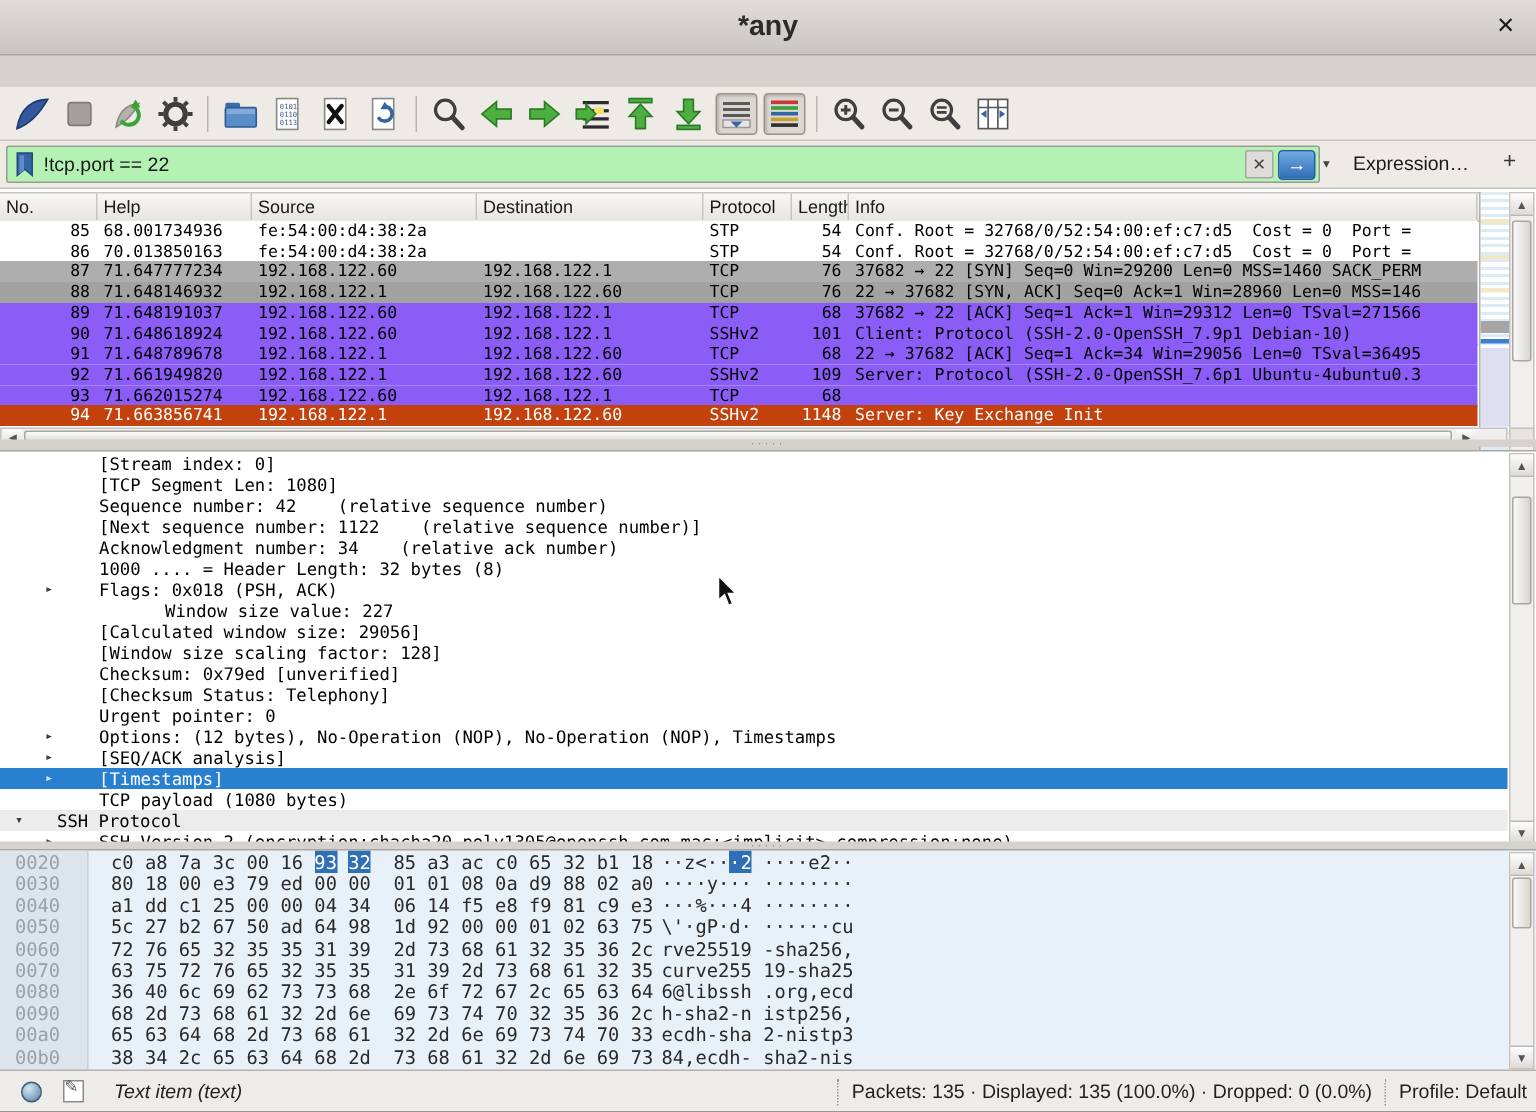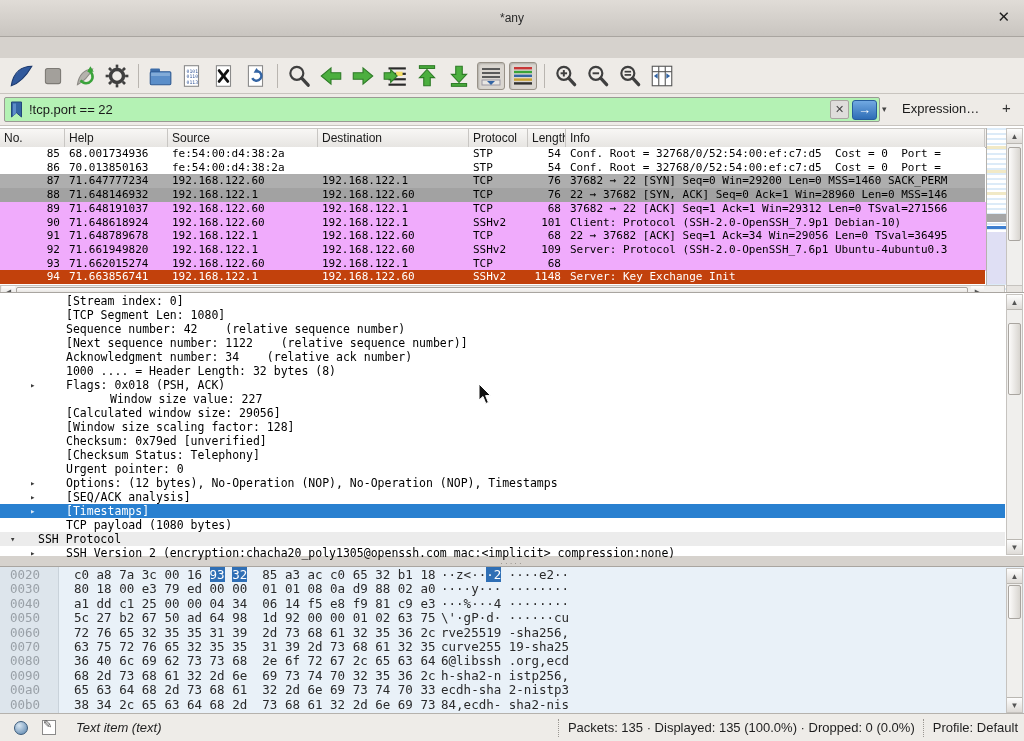--- a/index.html
+++ b/index.html
@@ -2,21 +2,21 @@
 <html><head>
 <meta charset="utf-8">
 <style>
   html,body{margin:0;padding:0;background:#555;}
   #win{position:relative;width:1024px;height:741px;background:#d6d2cd;border:0;overflow:hidden;
        font-family:"Liberation Sans","DejaVu Sans",sans-serif;box-sizing:border-box;}
   
   .titlebar{position:absolute;left:0;top:0;width:1024px;height:36px;
     background:linear-gradient(#e0dcd7,#c9c5c0);border-bottom:1px solid #a9a5a0;
     display:flex;align-items:center;justify-content:center;}
-  .title-text{font-size:12px;color:#2b2b2b;font-weight:400;}
+  .title-text{font-size:19px;color:#2b2b2b;font-weight:700;}
   .close-btn{position:absolute;right:14px;top:8px;font-size:15px;color:#1c1c1c;cursor:default;}
   
   .menubar{position:absolute;left:0;top:37px;width:1024px;height:21px;background:#eeebe7;
     display:flex;align-items:center;padding-left:4px;box-sizing:border-box;}
   .menu-item{display:inline-block;padding:2px 9px;font-size:13px;color:#1a1a1a;}
   .menu-item::first-letter{text-decoration:underline;}
   
   .toolbar{position:absolute;left:0;top:58px;width:1024px;height:36px;background:#eeebe7;
     border-bottom:1px solid #c8c4bf;display:flex;align-items:center;padding-left:5px;box-sizing:border-box;}
   .tbtn{width:28px;height:28px;margin:0 2px;display:flex;align-items:center;justify-content:center;position:relative;}
@@ -41,21 +41,21 @@
     background:linear-gradient(#f8f7f5,#e7e5e2);border-top:1px solid #c8c6c3;border-bottom:1px solid #b4b1ad;}
   .hcell{position:absolute;top:0;height:18px;line-height:18px;font-size:12px;color:#1a1a1a;
     padding-left:4px;box-sizing:border-box;border-right:1px solid #c8c6c3;overflow:hidden;white-space:nowrap;}
   .prow{position:absolute;left:0;width:985px;height:14px;font-family:"DejaVu Sans Mono","Liberation Mono",monospace;
     font-size:11px;white-space:nowrap;overflow:hidden;}
   .pcell{position:absolute;top:0;height:14px;line-height:14px;overflow:hidden;white-space:pre;box-sizing:border-box;padding-left:4px;}
   .pcell.r{text-align:right;padding-right:5px;padding-left:0;}
   .row-white{background:#ffffff;color:#000;}
   .row-gray1{background:#aeaeae;color:#000;}
   .row-gray2{background:#a2a2a2;color:#000;}
-  .row-lav{background:#f0abfc;color:#000;padding-left:20px;}
+  .row-lav{background:#8b5cf6;color:#000;}
   .row-sel{background:#c2410c;color:#fff;}
   .minimap{position:absolute;left:986px;top:2px;width:19px;height:282px;border-left:1px solid #b5b2ad;
     background:
       linear-gradient(#f1e9c6,#f1e9c6) 0 18px/100% 3px no-repeat,
       linear-gradient(#f1e9c6,#f1e9c6) 0 42px/100% 3px no-repeat,
       linear-gradient(#f1e9c6,#f1e9c6) 0 64px/100% 3px no-repeat,
       linear-gradient(#a6a6a6,#a6a6a6) 0 86px/100% 8px no-repeat,
       linear-gradient(#3d7fd0,#3d7fd0) 0 98px/100% 3px no-repeat,
       linear-gradient(#dfdff4,#dfdff4) 0 104px/100% 52px no-repeat,
       repeating-linear-gradient(#dcebf8 0 2px,#ffffff 2px 5px);}
@@ -69,21 +69,21 @@
   .hscroll{position:absolute;left:0;top:159px;width:1005px;height:13px;background:#f0efed;border:1px solid #c6c3bf;box-sizing:border-box;}
   .hbtn{position:absolute;top:0;width:13px;height:11px;background:linear-gradient(#fdfdfd,#dedbd7);
     color:#555;font-size:7px;display:flex;align-items:center;justify-content:center;}
   .hthumb{position:absolute;top:1px;height:9px;background:linear-gradient(#fcfbfa,#d8d5d0);
     border:1px solid #a9a5a0;border-radius:2px;box-sizing:border-box;}
   .corner{position:absolute;background:#e7e4e0;border:1px solid #c6c3bf;box-sizing:border-box;}
   
   .splitter{position:absolute;left:0;width:1024px;background:#d6d2cd;display:flex;align-items:center;justify-content:center;}
   .grip{color:#8f8b85;font-size:8px;letter-spacing:2px;line-height:4px;}
   
-  .details{position:absolute;left:0;top:292px;width:1024px;height:263px;background:#fff;border-top:1px solid #a9a5a0;}
+  .details{position:absolute;left:0;top:300px;width:1024px;height:263px;background:#fff;border-top:1px solid #a9a5a0;}
   .dline{position:absolute;left:0;width:1005px;height:14px;line-height:14px;
     font-family:"DejaVu Sans Mono","Liberation Mono",monospace;font-size:11.5px;color:#000;white-space:pre;overflow:hidden;}
   .dline .arr{position:absolute;top:0;font-size:9px;color:#3c3c3c;}
   .dline .txt{position:absolute;top:0;}
   .dline.selected{background:#2980d0;color:#fff;}
   .dline.selected .arr{color:#dce8f5;}
   .dline.shaded{background:#ececec;}
   
   .hexpane{position:absolute;left:0;top:566px;width:1024px;height:147px;background:#e9f1f8;border-top:1px solid #a9a5a0;overflow:hidden;}
   .offsetstrip{position:absolute;left:0;top:0;width:58px;height:147px;background:#dde5ec;border-right:1px solid #c9d2da;}

